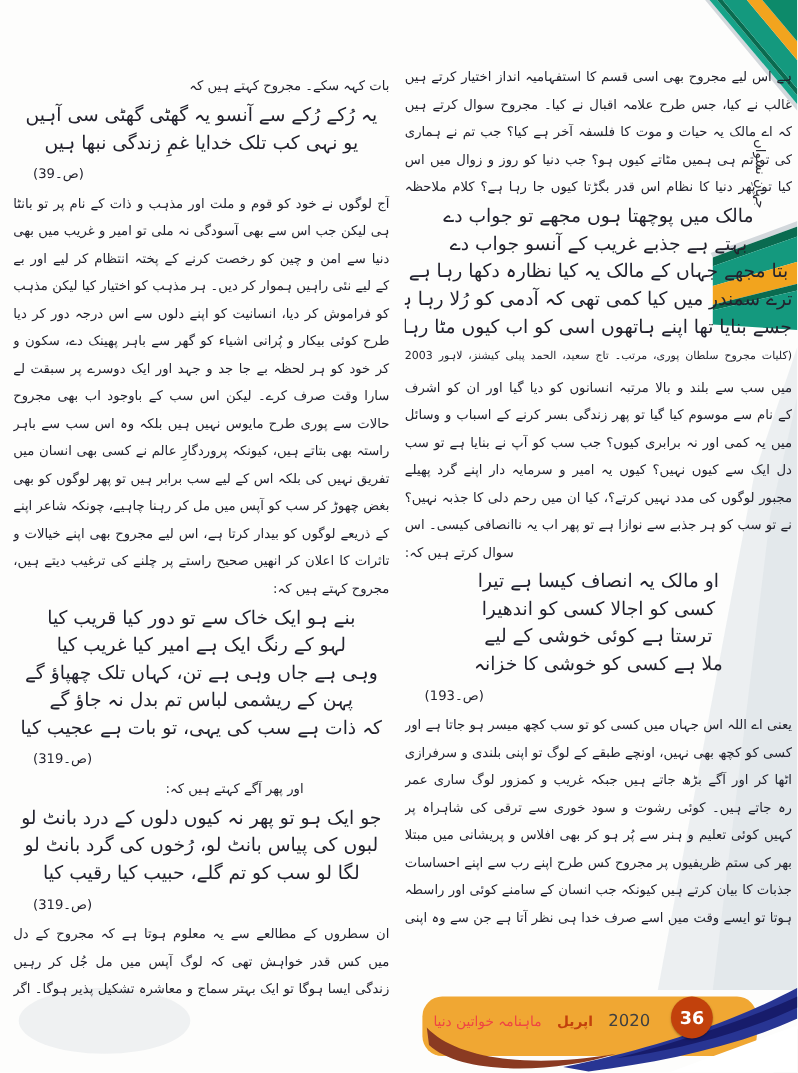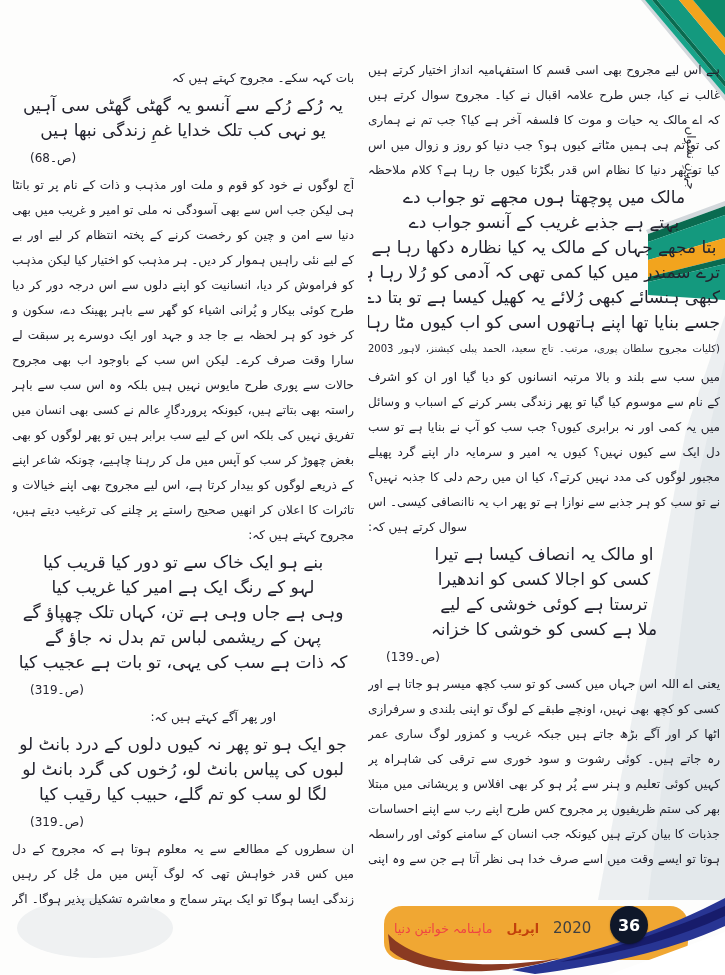--- a/index.html
+++ b/index.html
@@ -54,21 +54,21 @@
     position:absolute;z-index:3;
     left:394px;top:913px;width:200px;height:30px;
     display:flex;align-items:center;gap:14px;direction:ltr;
   }
   .footer-mag{font-size:12.5px;font-weight:normal;color:#ef4444;direction:rtl;white-space:nowrap;}
   .footer-month{font-size:12.5px;font-weight:bold;color:#c2410c;direction:rtl;}
   .footer-year{font-size:15px;font-weight:normal;color:#404040;font-family:"DejaVu Sans", sans-serif;}
   .page-badge{
     position:absolute;z-index:4;
     left:610px;top:906px;width:38px;height:38px;border-radius:50%;
-    background:#0f172a;color:#ffffff;
+    background:#c2410c;color:#ffffff;
     display:flex;align-items:center;justify-content:center;
     font-size:16px;font-weight:bold;
     box-shadow:0 1px 2px rgba(0,0,0,.35);
   }
 </style>
 </head>
 <body>
 
 <div class="page">
 
@@ -108,21 +108,20 @@
         <div class="ln just">غالب نے کیا، جس طرح علامہ اقبال نے کیا۔ مجروح سوال کرتے ہیں</div>
         <div class="ln just">کہ اے مالک یہ حیات و موت کا فلسفہ آخر ہے کیا؟ جب تم نے ہماری تخلیق</div>
         <div class="ln just">کی تو تم ہی ہمیں مٹاتے کیوں ہو؟ جب دنیا کو روز و زوال میں اس قدر آراستہ</div>
         <div class="ln just">کیا تو پھر دنیا کا نظام اس قدر بگڑتا کیوں جا رہا ہے؟ کلام ملاحظہ ہو:</div>
       </div>
       <div class="block verse">
         <div class="ln verse">مالک میں پوچھتا ہوں مجھے تو جواب دے</div>
         <div class="ln verse">بہتے ہے جذبے غریب کے آنسو جواب دے</div>
         <div class="ln verse">بتا مجھے جہاں کے مالک یہ کیا نظارہ دکھا رہا ہے</div>
         <div class="ln verse">ترے سمندر میں کیا کمی تھی کہ آدمی کو رُلا رہا ہے</div>
-        <div class="ln verse">کبھی ہنسائے کبھی رُلائے یہ کھیل کیسا ہے تو بتا دے</div>
         <div class="ln verse">جسے بنایا تھا اپنے ہاتھوں اسی کو اب کیوں مٹا رہا ہے</div>
       </div>
       <div class="block citation">
         <div class="ln citation">(کلیات مجروح سلطان پوری، مرتب۔ تاج سعید، الحمد پبلی کیشنز، لاہور 2003 ،ص۔220)</div>
       </div>
       <div class="block para">
         <div class="ln just">میں سب سے بلند و بالا مرتبہ انسانوں کو دیا گیا اور ان کو اشرف المخلوقات</div>
         <div class="ln just">کے نام سے موسوم کیا گیا تو پھر زندگی بسر کرنے کے اسباب و وسائل کی تقسیم</div>
         <div class="ln just">میں یہ کمی اور نہ برابری کیوں؟ جب سب کو آپ نے بنایا ہے تو سب کے</div>
         <div class="ln just">دل ایک سے کیوں نہیں؟ کیوں یہ امیر و سرمایہ دار اپنے گرد پھیلے</div>
@@ -130,21 +129,21 @@
         <div class="ln just">نے تو سب کو ہر جذبے سے نوازا ہے تو پھر اب یہ ناانصافی کیسی۔ اس لیے</div>
         <div class="ln end-left">سوال کرتے ہیں کہ:</div>
       </div>
       <div class="block verse">
         <div class="ln verse">او مالک یہ انصاف کیسا ہے تیرا</div>
         <div class="ln verse">کسی کو اجالا کسی کو اندھیرا</div>
         <div class="ln verse">ترستا ہے کوئی خوشی کے لیے</div>
         <div class="ln verse">ملا ہے کسی کو خوشی کا خزانہ</div>
       </div>
       <div class="block ref">
-        <div class="ln ref">(ص۔139)</div>
+        <div class="ln ref">(ص۔193)</div>
       </div>
       <div class="block para">
         <div class="ln just">یعنی اے اللہ اس جہاں میں کسی کو تو سب کچھ میسر ہو جاتا ہے اور</div>
         <div class="ln just">کسی کو کچھ بھی نہیں، اونچے طبقے کے لوگ تو اپنی بلندی و سرفرازی کا فائدہ</div>
         <div class="ln just">اٹھا کر اور آگے بڑھ جاتے ہیں جبکہ غریب و کمزور لوگ ساری عمر غریب ہی</div>
         <div class="ln just">رہ جاتے ہیں۔ کوئی رشوت و سود خوری سے ترقی کی شاہراہ پر گامزن ہے اور</div>
         <div class="ln just">کہیں کوئی تعلیم و ہنر سے پُر ہو کر بھی افلاس و پریشانی میں مبتلا ہے۔ زمانے</div>
         <div class="ln just">بھر کی ستم ظریفیوں پر مجروح کس طرح اپنے رب سے اپنے احساسات و</div>
         <div class="ln just">جذبات کا بیان کرتے ہیں کیونکہ جب انسان کے سامنے کوئی اور راسطہ نہیں</div>
         <div class="ln just">ہوتا تو ایسے وقت میں اسے صرف خدا ہی نظر آتا ہے جن سے وہ اپنی ساری</div>
@@ -153,21 +152,21 @@
 
   <div class="col col-left">
       <div class="block para">
         <div class="ln end-right">بات کہہ سکے۔ مجروح کہتے ہیں کہ</div>
       </div>
       <div class="block verse">
         <div class="ln verse">یہ رُکے رُکے سے آنسو یہ گھٹی گھٹی سی آہیں</div>
         <div class="ln verse">یو نہی کب تلک خدایا غمِ زندگی نبھا ہیں</div>
       </div>
       <div class="block ref">
-        <div class="ln ref">(ص۔68)</div>
+        <div class="ln ref">(ص۔39)</div>
       </div>
       <div class="block para">
         <div class="ln just">آج لوگوں نے خود کو قوم و ملت اور مذہب و ذات کے نام پر تو بانٹا</div>
         <div class="ln just">ہی لیکن جب اس سے بھی آسودگی نہ ملی تو امیر و غریب میں بھی منقسم کر لیا،</div>
         <div class="ln just">دنیا سے امن و چین کو رخصت کرنے کے پختہ انتظام کر لیے اور بے سکونی</div>
         <div class="ln just">کے لیے نئی راہیں ہموار کر دیں۔ ہر مذہب کو اختیار کیا لیکن مذہب انسانیت</div>
         <div class="ln just">کو فراموش کر دیا، انسانیت کو اپنے دلوں سے اس درجہ دور کر دیا کہ جس</div>
         <div class="ln just">طرح کوئی بیکار و پُرانی اشیاء کو گھر سے باہر پھینک دے، سکون و چین کو چھوڑ</div>
         <div class="ln just">کر خود کو ہر لحظہ بے جا جد و جہد اور ایک دوسرے پر سبقت لے جانے میں اپنا</div>
         <div class="ln just">سارا وقت صرف کرے۔ لیکن اس سب کے باوجود اب بھی مجروح موجودہ</div>

